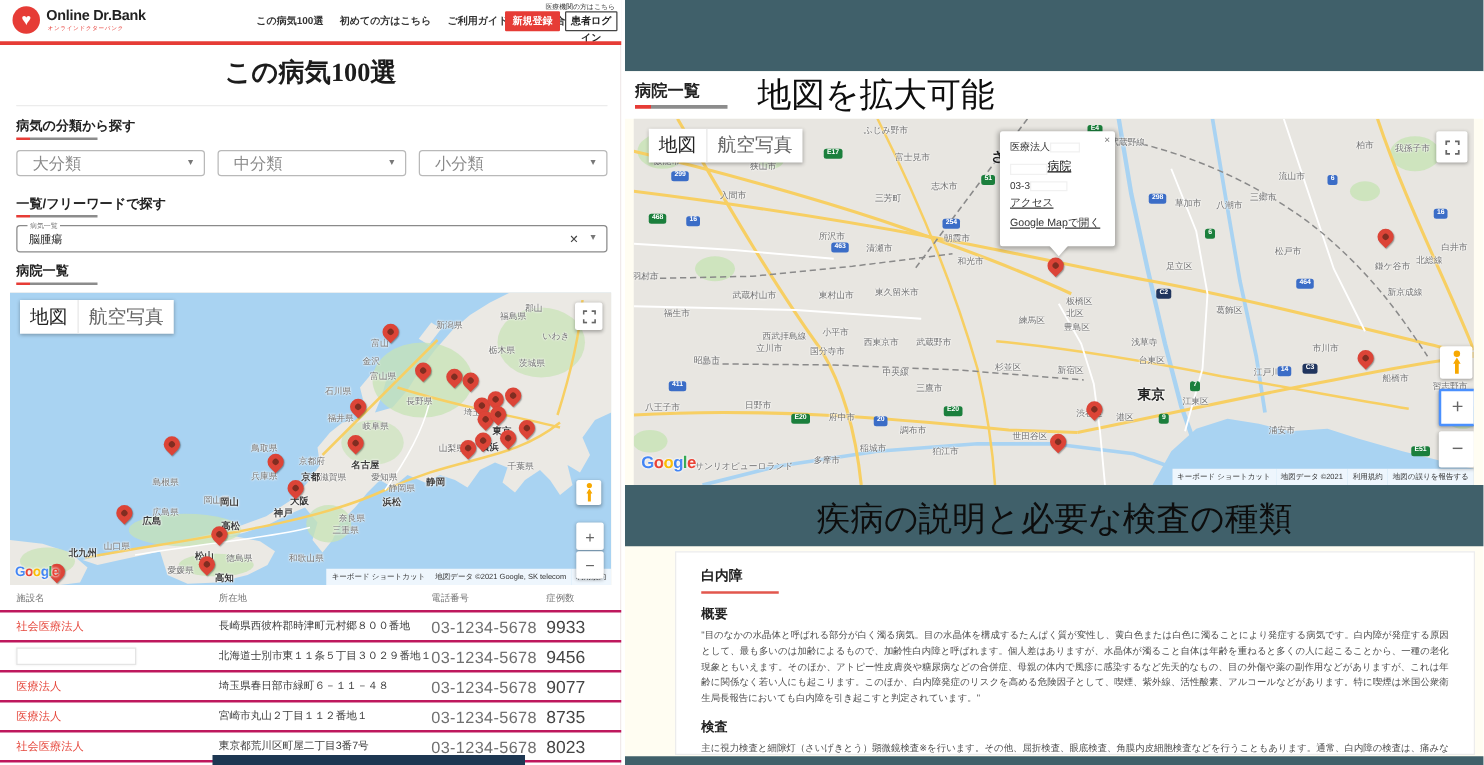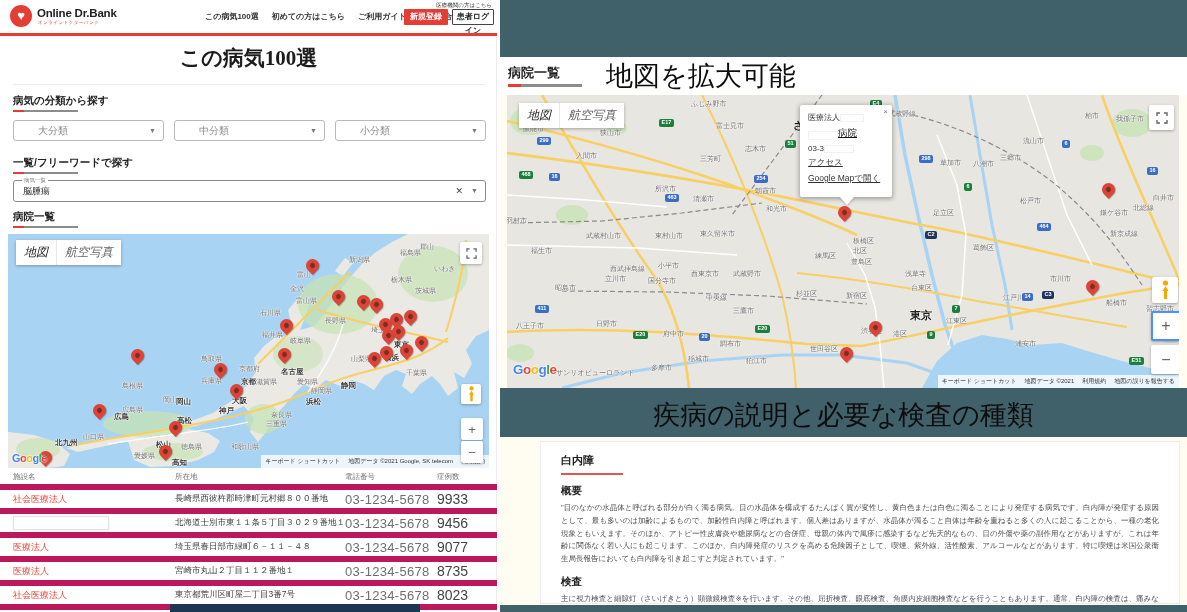--- a/index.html
+++ b/index.html
@@ -16,47 +16,47 @@
   .nav-item{font-size:8px;font-weight:bold;color:#333;white-space:nowrap;cursor:pointer;}
   .btn-register{position:absolute;left:404px;top:9px;width:44px;height:16px;background:#e63c36;color:#fff;font-size:8px;font-weight:bold;text-align:center;line-height:16px;border-radius:1px;cursor:pointer;}
   .btn-login{position:absolute;left:452px;top:9px;width:42px;height:16px;border:1px solid #444;color:#222;font-size:8px;font-weight:bold;text-align:center;line-height:14px;border-radius:1px;background:#fff;cursor:pointer;}
   .medical-link{position:absolute;right:5px;top:2px;font-size:5.5px;color:#333;}
   .red-line{position:absolute;left:0;top:33px;width:497px;height:2.5px;background:#e63c36;}
   .page-title{position:absolute;left:0;top:44px;width:497px;text-align:center;font-family:"Liberation Serif","DejaVu Serif",serif;font-size:21px;font-weight:600;color:#1c1c1c;}
   .title-divider{position:absolute;left:13px;top:84px;width:473px;border-top:1px solid #ececec;}
   .sec-h{position:absolute;font-size:10.5px;font-weight:bold;color:#222;}
   .sec-underline{position:absolute;width:65px;height:2px;background:linear-gradient(to right,#e63c36 0 11px,#8c8c8c 11px);}
   .select-box{position:absolute;top:120px;width:151px;height:21px;border:1px solid #b9b9b9;border-radius:3px;background:#fff;cursor:pointer;}
-  .select-box .ph{position:absolute;left:24px;top:0;line-height:19px;font-size:10px;color:#8a8a8a;}
+  .select-box .ph{position:absolute;left:12px;top:0;line-height:19px;font-size:13px;color:#8a8a8a;}
   .caret{position:absolute;right:7px;top:0;line-height:19px;font-size:7px;color:#777;}
   .free-field{position:absolute;left:13px;top:180px;width:473px;height:22px;border:1px solid #8a8a8a;border-radius:3px;background:#fff;}
   .free-label{position:absolute;left:8px;top:-4px;background:#fff;padding:0 2px;font-size:5.5px;color:#777;}
   .free-value{position:absolute;left:9px;top:0;line-height:20px;font-size:9px;color:#222;}
   .free-clear{position:absolute;right:22px;top:0;line-height:20px;font-size:9px;color:#444;cursor:pointer;}
   .free-caret{position:absolute;right:7px;top:0;line-height:20px;font-size:7px;color:#777;cursor:pointer;}
 
   
   .map-wrap{position:absolute;overflow:hidden;background:#e8e6e1;}
   .map-type{position:absolute;display:flex;background:#fff;box-shadow:0 1px 3px rgba(0,0,0,.3);z-index:6;}
-  .map-type span{padding:4px 8px;font-size:12px;color:#222;cursor:pointer;white-space:nowrap;font-style:italic;}
+  .map-type span{padding:4px 8px;font-size:15px;color:#222;cursor:pointer;white-space:nowrap;}
   .map-type span + span{border-left:1px solid #e8e8e8;color:#666;}
   .sq-btn{position:absolute;background:#fff;box-shadow:0 1px 3px rgba(0,0,0,.3);z-index:6;display:flex;align-items:center;justify-content:center;cursor:pointer;color:#666;border-radius:2px;}
   .mlbl{position:absolute;font-size:7px;color:#6e6e6e;white-space:nowrap;z-index:3;text-shadow:0 0 2px #fff,0 0 2px #fff,0 0 1px #fff;transform:translate(-2px,-4px);}
   .mlbl.b{font-weight:bold;color:#3a3a3a;font-size:7.5px;}
   .mlbl.xl{font-weight:bold;color:#1f1f1f;font-size:11px;}
   .pin{position:absolute;width:13px;height:13px;background:#dc4437;border-radius:50% 50% 50% 0;transform:rotate(-45deg);box-shadow:0 1px 1px rgba(0,0,0,.35);z-index:4;cursor:pointer;}
   .pin::after{content:"";position:absolute;width:5px;height:5px;background:#802d21;border-radius:50%;top:4px;left:4px;}
   .gLogo{position:absolute;z-index:5;font-weight:bold;text-shadow:0 0 2px #fff,0 0 2px #fff;letter-spacing:-.5px;}
   .attr-bar{position:absolute;right:0;bottom:0;display:flex;z-index:5;}
   .attr-bar span{background:rgba(255,255,255,.8);font-size:6px;color:#333;padding:2px 4px;white-space:nowrap;}
   .shield{position:absolute;z-index:3;font-size:5.5px;color:#fff;font-weight:bold;padding:1px 2.5px;border-radius:2px;line-height:1;}
   .shield.g{background:#1b7f3c;} .shield.b{background:#3b6dc7;} .shield.n{background:#20355e;}
 
   
-  .trow{display:grid;grid-template-columns:162px 170px 92px 1fr;align-items:center;padding-left:13px;border-bottom:6px solid #be185d;}
+  .trow{display:grid;grid-template-columns:162px 170px 92px 1fr;align-items:center;padding-left:13px;border-bottom:2px solid #be185d;}
   .t-head{position:absolute;left:0;top:470px;width:497px;height:20px;font-size:7.5px;color:#757575;}
   #t-rows{position:absolute;left:0;top:490px;width:497px;}
   #t-rows .trow{height:24px;}
   .t-name{font-size:9px;color:#e6483d;cursor:pointer;display:flex;align-items:center;gap:2px;}
   .t-addr{font-size:8.5px;color:#3c3c3c;}
   .t-phone{font-size:13px;color:#6f6f6f;letter-spacing:.3px;}
   .t-cases{font-size:14px;color:#444;}
   .rd-box{width:96px;height:14px;background:#fff;border:1px solid #e4e4e4;box-shadow:0 0 2px rgba(0,0,0,.08);}
   .rd-sm{display:inline-block;width:10px;height:12px;background:#fff;}
   .navy-bar{position:absolute;left:170px;top:604px;width:250px;height:8px;background:#1d3752;}

